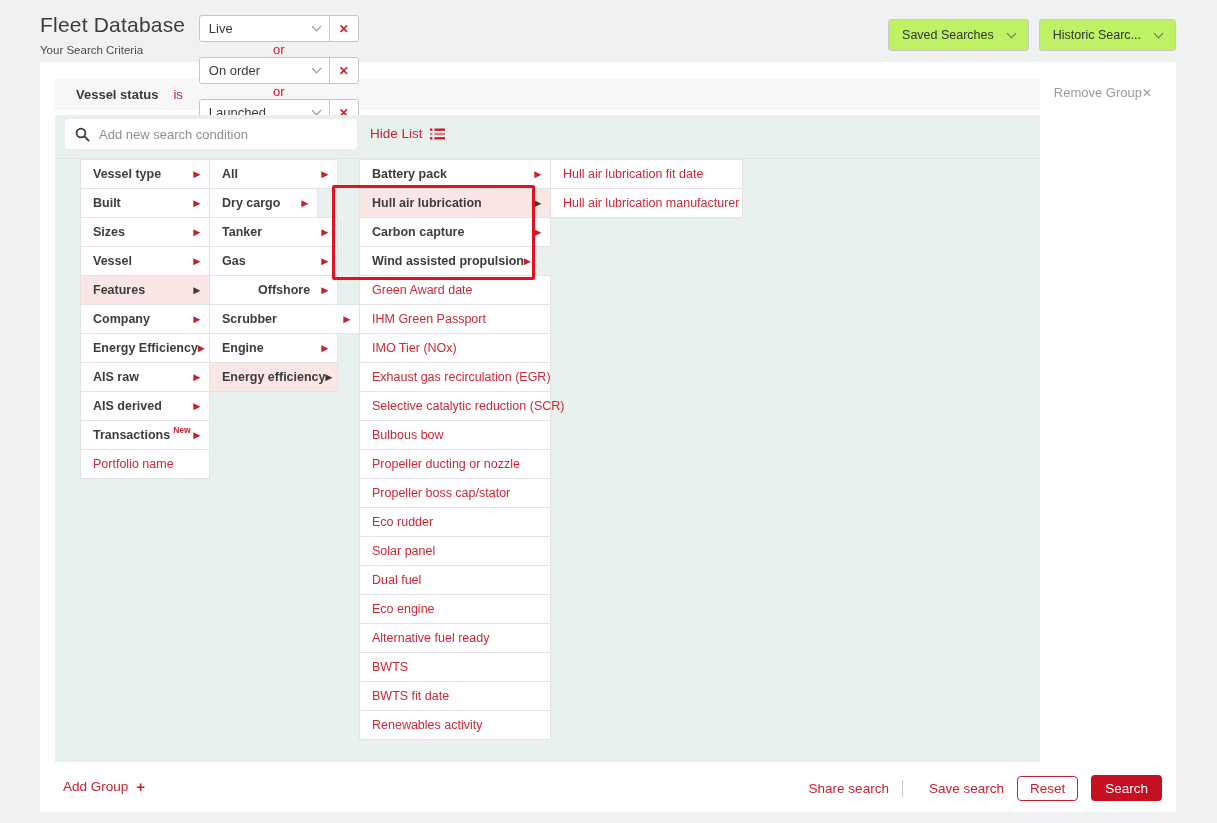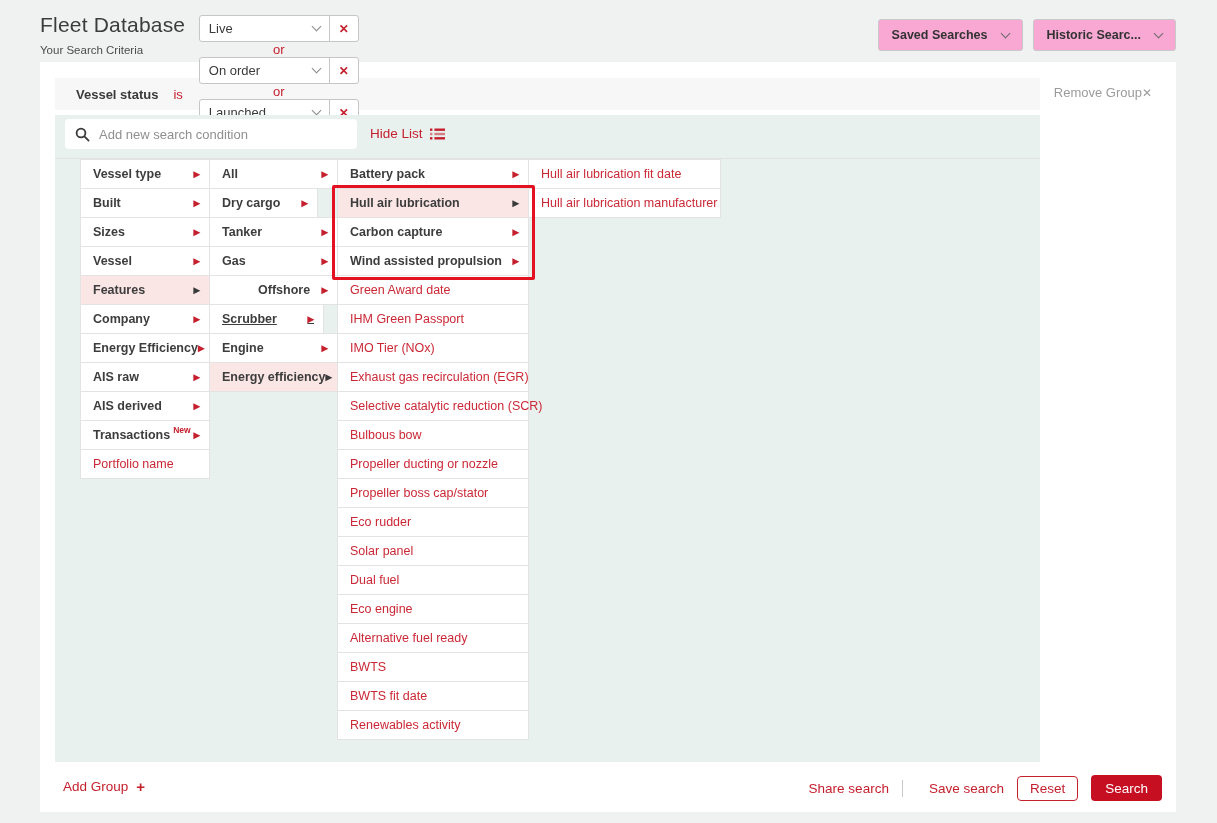--- a/index.html
+++ b/index.html
@@ -10,23 +10,23 @@
     font-family:"Liberation Sans", sans-serif;
     overflow:hidden;
     color:#3d3d3d;
   }
   
   .page-header { position:absolute; left:40px; top:13px; }
   .page-title { font-size:21px; color:#3c3c3c; letter-spacing:.2px; }
   .page-subtitle { font-size:11.5px; color:#4c4c4c; margin-top:7px; }
   .header-dropdowns { position:absolute; right:41px; top:19px; display:flex; gap:10px; }
   .hdr-dd {
-    height:32px; background:#f9a8d4; border:1px solid #c9c9c9; border-radius:3px;
+    height:32px; background:#bef264; border:1px solid #c9c9c9; border-radius:3px;
     display:flex; align-items:center; padding:0 13px; font-size:12.5px; color:#333;
-    min-width:118px; justify-content:space-between; gap:14px; cursor:pointer;font-weight:bold;
+    min-width:118px; justify-content:space-between; gap:14px; cursor:pointer;
   }
   .chev {
     width:7px; height:7px; border-right:1.6px solid #6b6b6b; border-bottom:1.6px solid #6b6b6b;
     transform:rotate(45deg); margin-top:-4px; flex:none;
   }
   
   .panel { position:absolute; left:40px; top:62px; width:1136px; height:750px; background:#fff; }
   
   .group-row {
     position:absolute; left:15px; top:16px; width:985px; height:32px; background:#f7f7f8;
@@ -240,21 +240,21 @@
             <span class="cell-arrow">▶</span>
           </div>
           <div class="menu-cell" style="width: 129px;">
             <span class="cell-label">Gas</span>
             <span class="cell-arrow">▶</span>
           </div>
           <div class="menu-cell" style="width: 129px; padding-left: 48px;">
             <span class="cell-label">Offshore</span>
             <span class="cell-arrow">▶</span>
           </div>
-          <div class="menu-cell" style="width: 115px; text-decoration: underline;">
+          <div class="menu-cell" style="width: 151px;">
             <span class="cell-label">Scrubber</span>
             <span class="cell-arrow">▶</span>
           </div>
           <div class="menu-cell" style="width: 129px;">
             <span class="cell-label">Engine</span>
             <span class="cell-arrow">▶</span>
           </div>
           <div class="menu-cell highlighted" style="width: 129px;">
             <span class="cell-label">Energy efficiency</span>
             <span class="cell-arrow">▶</span>
@@ -266,21 +266,21 @@
             <span class="cell-arrow">▶</span>
           </div>
           <div class="menu-cell highlighted" style="width: 192px;">
             <span class="cell-label">Hull air lubrication</span>
             <span class="cell-arrow">▶</span>
           </div>
           <div class="menu-cell" style="width: 192px;">
             <span class="cell-label">Carbon capture</span>
             <span class="cell-arrow">▶</span>
           </div>
-          <div class="menu-cell" style="width: 192px;">
+          <div class="menu-cell" style="width: 176px;">
             <span class="cell-label">Wind assisted propulsion</span>
             <span class="cell-arrow">▶</span>
           </div>
           <div class="menu-cell leaf" style="width: 192px;">
             <span class="cell-label">Green Award date</span>
           </div>
           <div class="menu-cell leaf" style="width: 192px;">
             <span class="cell-label">IHM Green Passport</span>
           </div>
           <div class="menu-cell leaf" style="width: 192px;">

